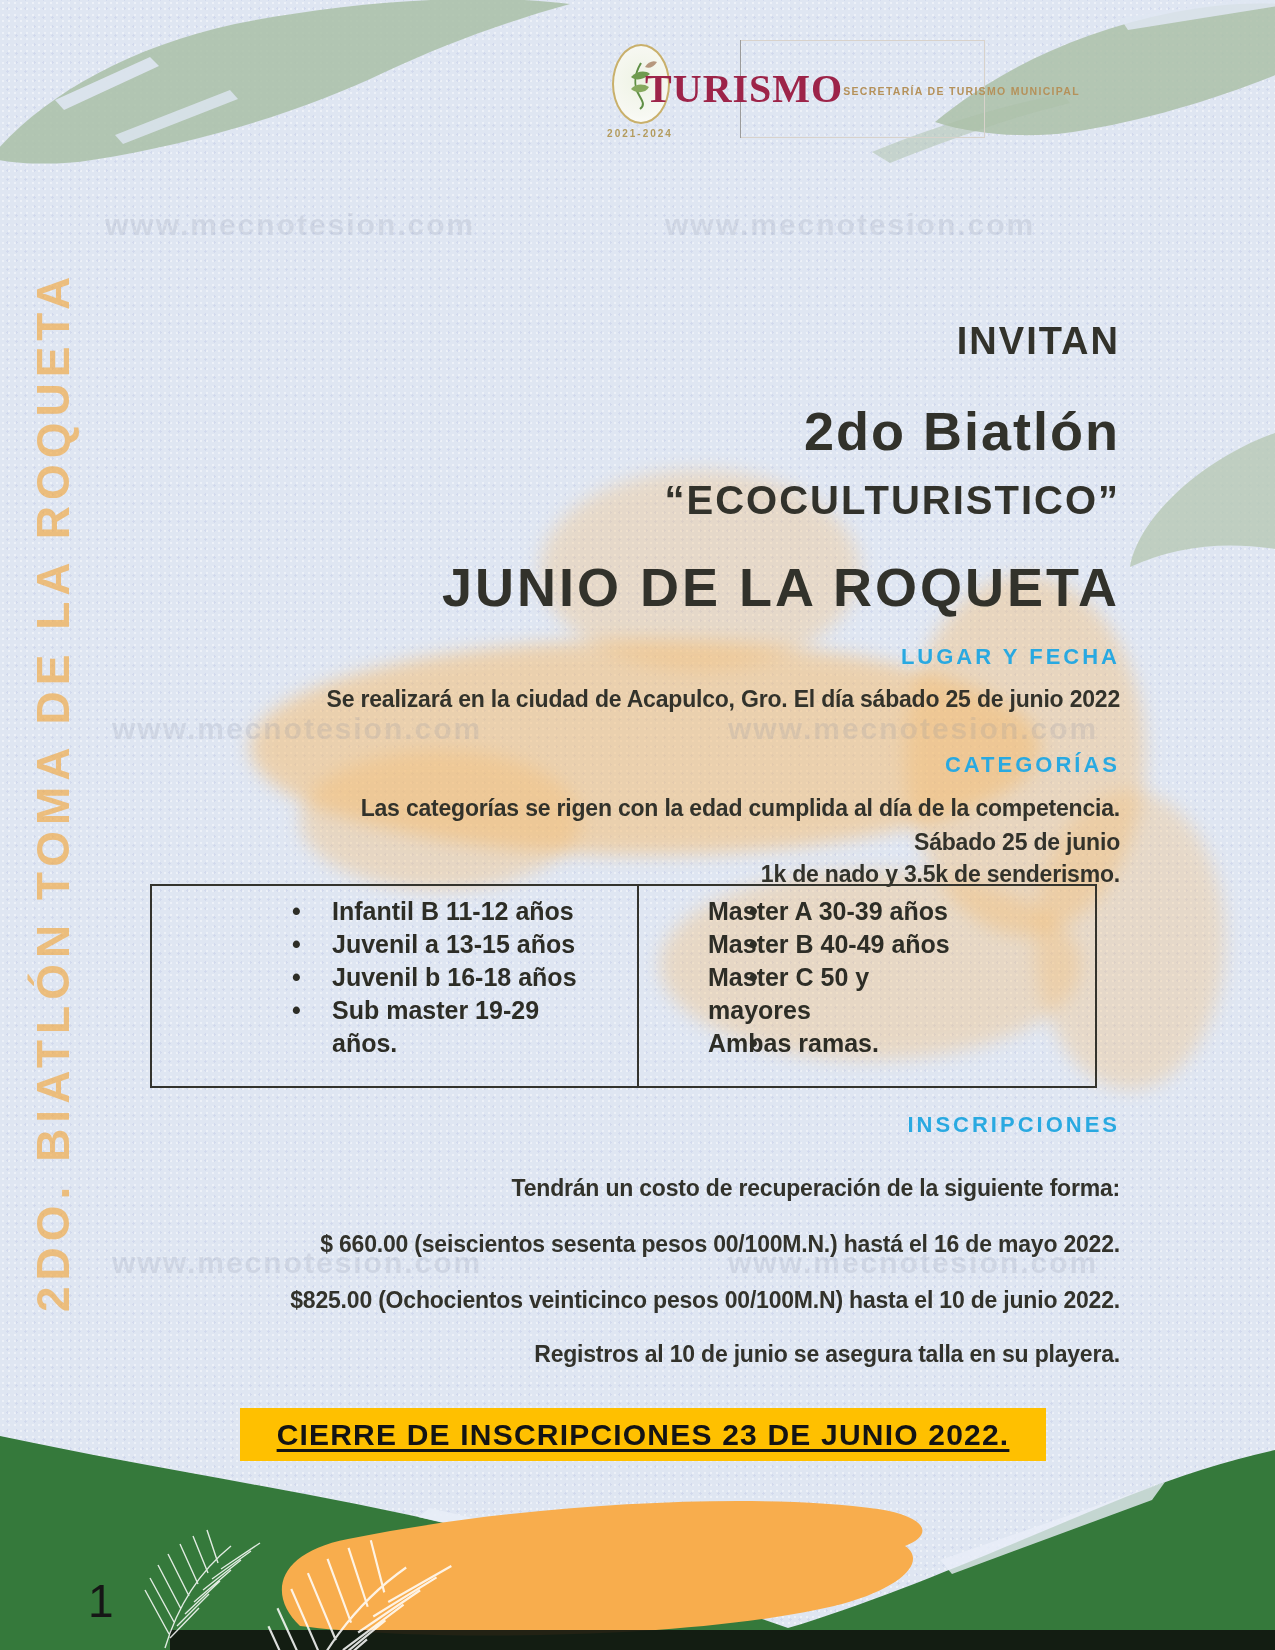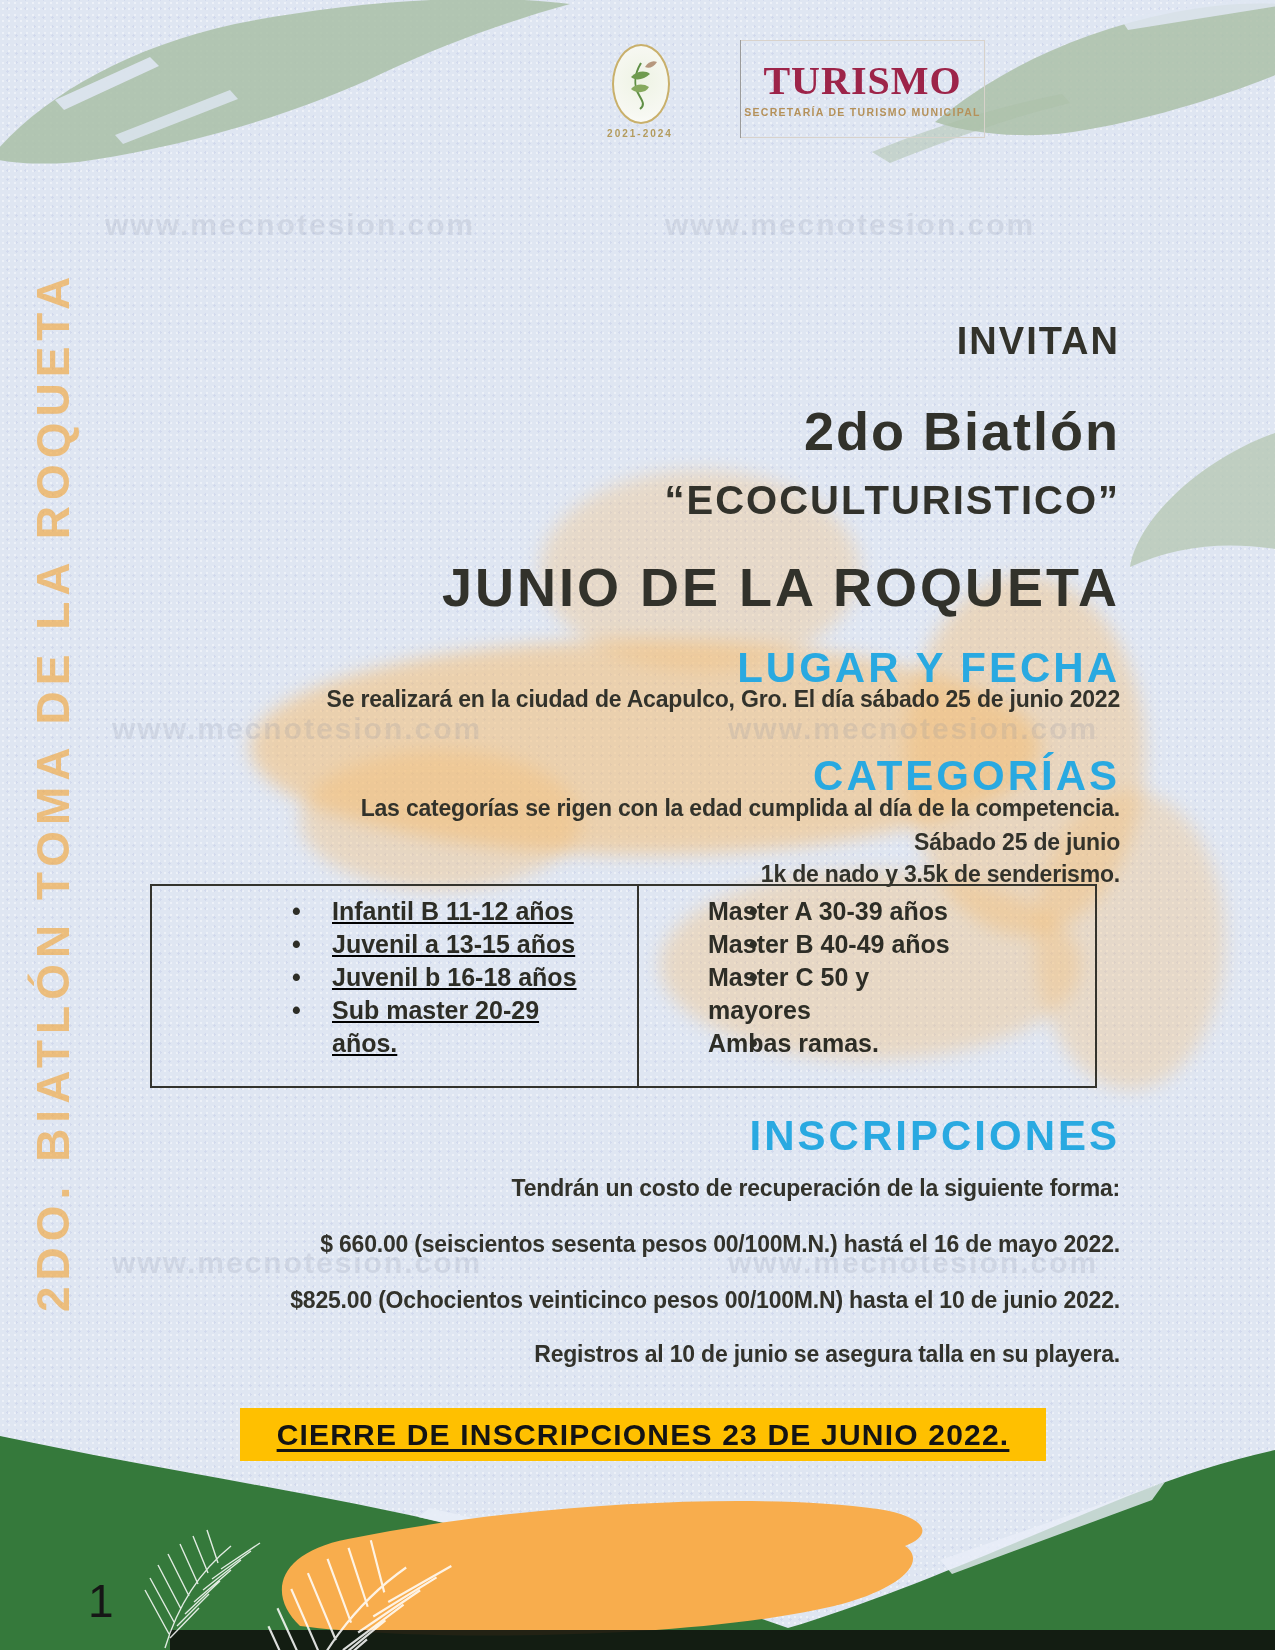--- a/index.html
+++ b/index.html
@@ -43,46 +43,46 @@
   .logo-years {
     position:absolute; z-index:3; left:584px; top:128px; width:112px; text-align:center;
     font-size:10px; font-weight:bold; color:#b39b5e; letter-spacing:2px;
   }
   .header-divider {
     position:absolute; z-index:3; left:740px; top:40px; width:1px; height:98px; background:#9b9b9b;
   }
   .turismo-box {
     position:absolute; z-index:3; left:741px; top:40px; width:244px; height:98px;
     border:1px solid #d8d2cb; border-left:none; box-sizing:border-box;
-    display:flex; flex-direction:column; align-items:center; justify-content:center;
+    display:flex; flex-direction:row; align-items:center; justify-content:center;
   }
   .turismo-title {
     font-family:"Liberation Serif", serif; font-weight:bold; font-size:40px;
     color:#9d2449; letter-spacing:1px; line-height:42px;
   }
   .turismo-subtitle {
     margin-top:4px; font-size:10.5px; font-weight:bold; color:#b5915a; letter-spacing:1.3px;
     white-space:nowrap;
   }
 
   
   .line {
     position:absolute; z-index:3; left:120px; width:1000px; text-align:right;
     color:#32322b; font-weight:bold;
   }
   .cyan { color:#29a9e1; }
-  .fs-head { font-size:42px; letter-spacing:3px; }
+  .fs-head { font-size:22px; letter-spacing:3px; }
   .fs-body { font-size:23px; letter-spacing:-0.2px; }
 
   .cat-table {
     position:absolute; z-index:3; left:150px; top:884px; width:947px; height:204px;
     border:2px solid #33332d; box-sizing:border-box; display:flex;
   }
   .cat-cell { box-sizing:border-box; }
-  .cat-cell.left  { width:487px; border-right:2px solid #33332d;text-decoration:underline; }
+  .cat-cell.left  { width:487px; border-right:2px solid #33332d; }
   .cat-cell.right { flex:1; }
   .cat-table ul { list-style:none; margin:9px 0 0 0; padding:0; }
   .cat-table li {
     position:relative; font-size:25px; font-weight:bold; color:#2d2d26;
     line-height:33px; white-space:pre-line;
   }
   .cat-cell.left  li { padding-left:180px; }
   .cat-cell.left  li::before { content:"•"; position:absolute; left:140px; }
   .cat-cell.right li { padding-left:69px; }
   .cat-cell.right li::before { content:"•"; position:absolute; left:110px; }
@@ -162,21 +162,21 @@
   <div class="line fs-body" style="top:795px">Las categorías se rigen con la edad cumplida al día de la competencia.</div>
   <div class="line fs-body" style="top:829px">Sábado 25 de junio</div>
   <div class="line fs-body" style="top:861px">1k de nado y 3.5k de senderismo.</div>
 
   <div class="cat-table">
     <div class="cat-cell left">
       <ul>
         <li>Infantil B 11-12 años</li>
         <li>Juvenil a 13-15 años</li>
         <li>Juvenil b 16-18 años</li>
-        <li>Sub master 20-29
+        <li>Sub master 19-29
 años.</li>
       </ul>
     </div>
     <div class="cat-cell right">
       <ul>
         <li>Master A 30-39 años</li>
         <li>Master B 40-49 años</li>
         <li>Master C 50 y
 mayores</li>
         <li>Ambas ramas.</li>

